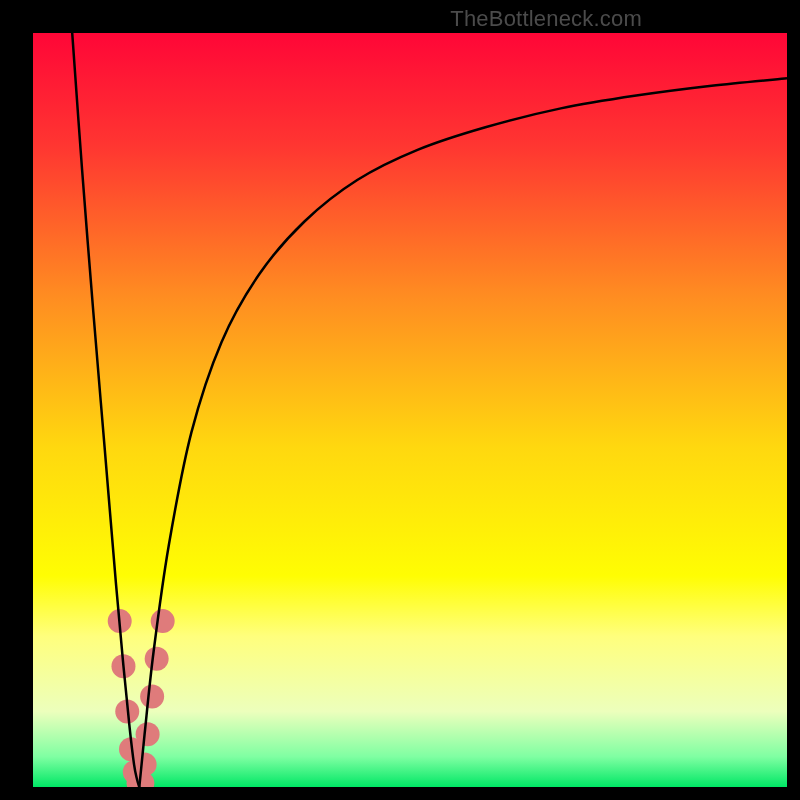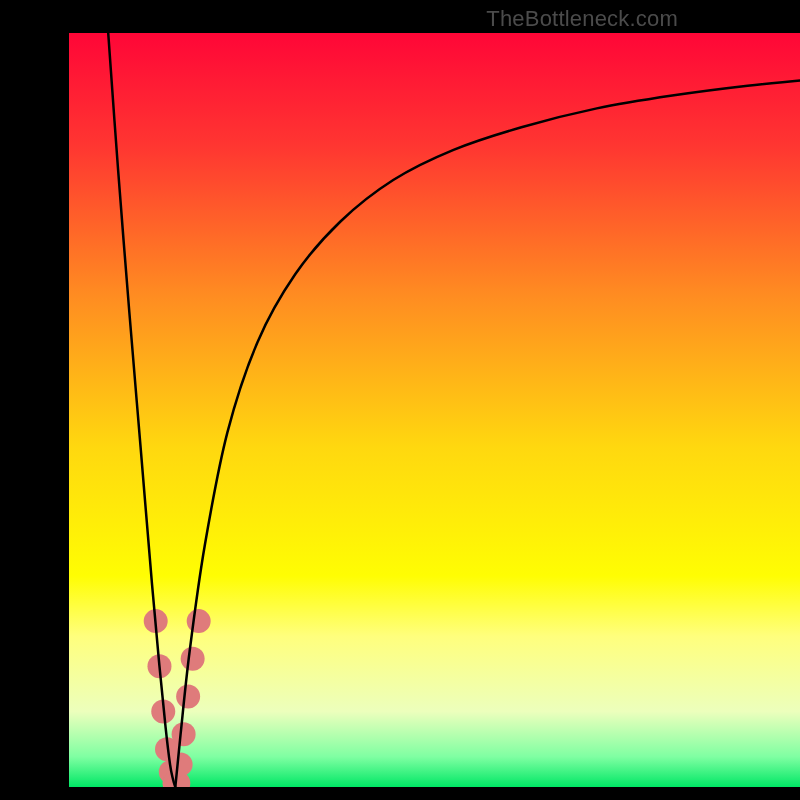--- a/index.html
+++ b/index.html
@@ -11,21 +11,20 @@
     background: #000;
     font-family: Arial, Helvetica, sans-serif;
   }
   .frame {
     position: absolute;
     left: 0;
     top: 0;
     width: 656px;
     height: 800px;
     background: #000;
-    margin-left: 36px;
   }
   .plot {
     position: absolute;
     left: 33px;
     top: 33px;
     width: 754px;
     height: 754px;
   }
   .gradient {
     position: absolute;

